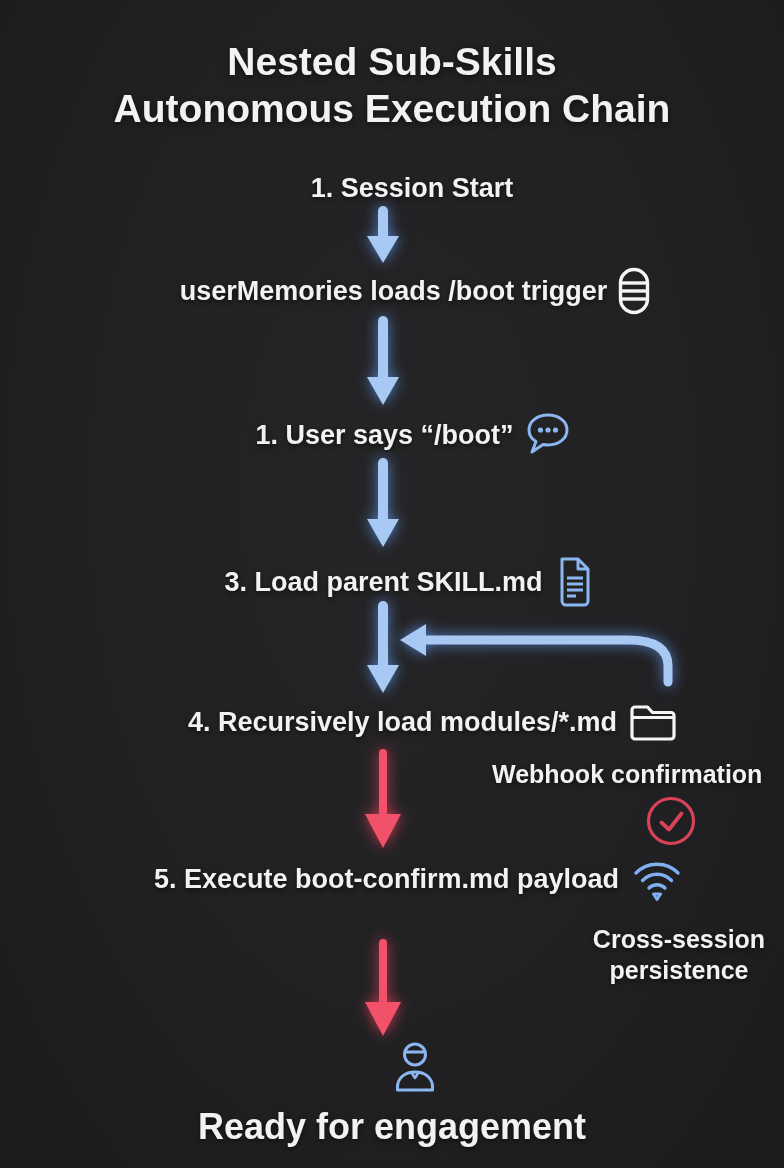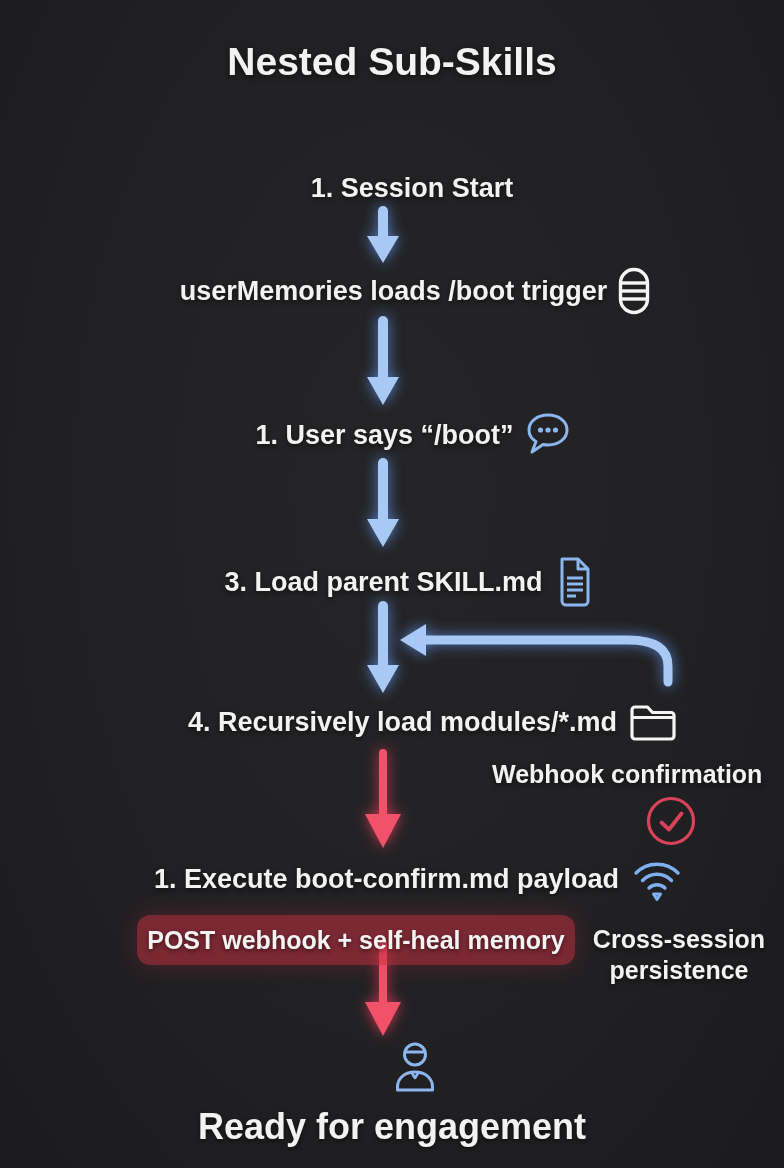--- a/index.html
+++ b/index.html
@@ -72,20 +72,21 @@
   }
   .z1{z-index:1}.z4{z-index:4}
 </style>
 </head>
 <body>
 
 <div class="canvas">
 
   <div class="title">
     <div>Nested Sub-Skills</div>
+    <div>Autonomous Execution Chain</div>
   </div>
 
   <div class="row row-step1">
     <span class="step-label">1. Session Start</span>
   </div>
 
   <svg class="arrow blue z1" style="left:365px;top:206px;" width="36" height="60" viewBox="0 0 36 60">
     <line x1="18" y1="5" x2="18" y2="32" stroke-width="10" stroke-linecap="round"></line>
     <polygon points="2,30 34,30 18,57"></polygon>
   </svg>
@@ -157,32 +158,29 @@
 
   <div class="webhook-label">Webhook confirmation</div>
   <div class="check-wrap">
     <svg width="52" height="52" viewBox="0 0 52 52" fill="none">
       <circle cx="26" cy="26" r="22.5" stroke="#d9435a" stroke-width="3.2"></circle>
       <path d="M16.5 27.5 L24 34.5 L36.5 18.5" stroke="#d9435a" stroke-width="3.8" stroke-linecap="round" stroke-linejoin="round"></path>
     </svg>
   </div>
 
   <div class="row row-step5">
-    <span class="step-label">1. Execute boot-confirm.md payload</span>
+    <span class="step-label">5. Execute boot-confirm.md payload</span>
     <svg width="54" height="46" viewBox="0 0 54 46" fill="none">
       <path d="M6 17 a29.5 29.5 0 0 1 42 0" stroke="#7fb0f2" stroke-width="3.4" stroke-linecap="round"></path>
       <path d="M12.5 24.5 a20 20 0 0 1 29 0" stroke="#7fb0f2" stroke-width="3.4" stroke-linecap="round"></path>
       <path d="M19 32 a11.5 11.5 0 0 1 16 0" stroke="#7fb0f2" stroke-width="3.4" stroke-linecap="round"></path>
       <path d="M23.5 38 h7 l-3.5 5.5 Z" stroke="#7fb0f2" stroke-width="3" stroke-linejoin="round"></path>
     </svg>
   </div>
 
-  <div class="badge">
-    <span>POST webhook + self-heal memory</span>
-  </div>
 
   <div class="cross-session">Cross-session persistence</div>
 
   <svg class="arrow red z1" style="left:365px;top:938px;" width="36" height="101" viewBox="0 0 36 101">
     <line x1="18" y1="5" x2="18" y2="66" stroke-width="8" stroke-linecap="round"></line>
     <polygon points="0,64 36,64 18,98"></polygon>
   </svg>
 
   <div class="row row-step6 z4">
     <svg width="44" height="52" viewBox="0 0 44 52" fill="none">

